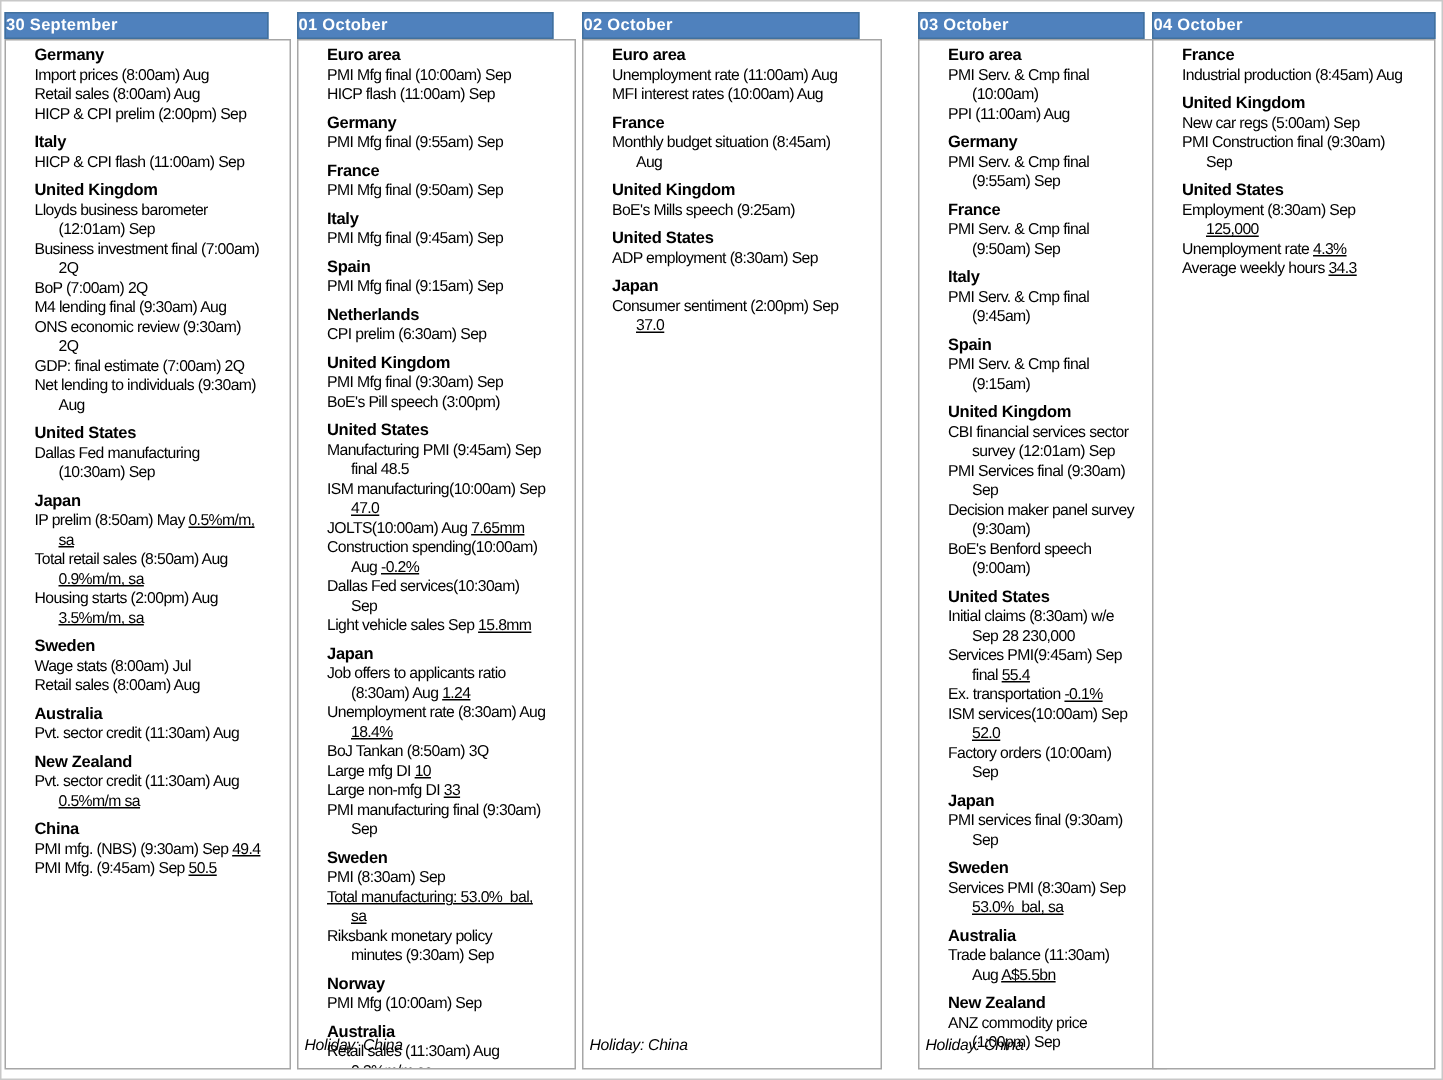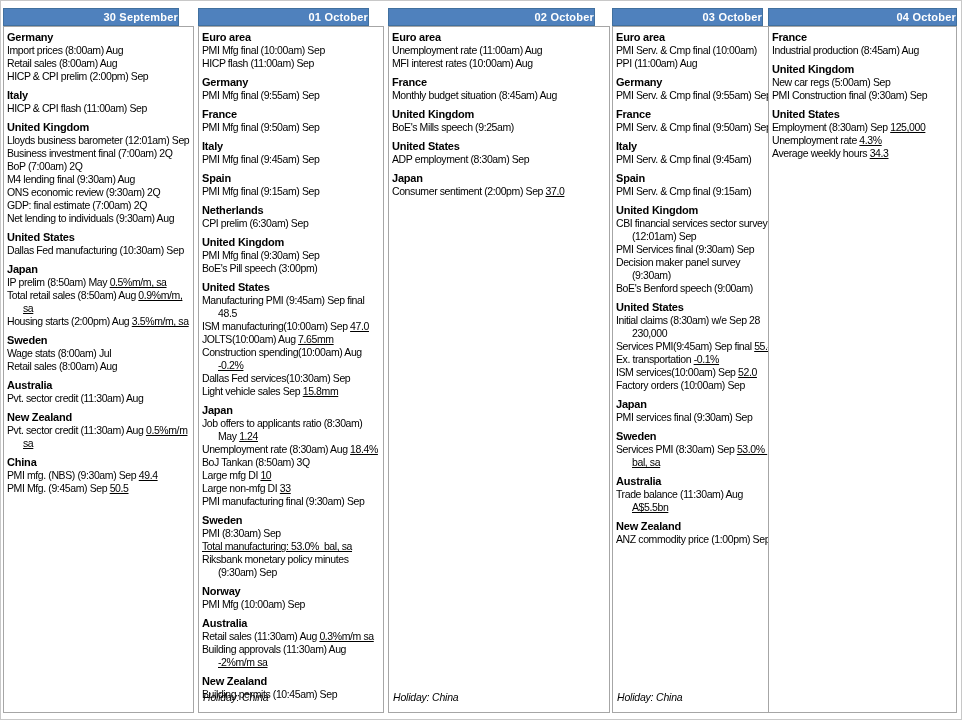--- a/index.html
+++ b/index.html
@@ -9,43 +9,43 @@
     background:#ffffff;
     border:1px solid #c8c8c8;
     box-sizing:border-box;
     font-family:"Liberation Sans", sans-serif;
     color:#000;
     overflow:hidden;
   }
   .col { position:absolute; top:7px; bottom:6px; }
   .col:nth-of-type(1) { left:2px;   width:191px; }
   .col:nth-of-type(2) { left:197px; width:186px; }
-  .col:nth-of-type(3) { left:387px; width:222px; }
+  .col:nth-of-type(3) { left:387px; width:200px; }
   .col:nth-of-type(4) { left:611px; width:166px; }
   .col:nth-of-type(5) { left:767px; width:189px; }
   .col-header {
     height:18px;
     background:#4F81BD;
     border:1px solid #41709E;
     box-sizing:border-box;
     color:#ffffff;
     font-weight:bold;
     font-size:11px;
     line-height:16px;
-    text-align:right;
+    text-align:left;
     letter-spacing:0.2px;
   }
   .col:nth-of-type(-n+4) .col-header { width:calc(100% - 15px); }
   .col-body {
     position:absolute;
     top:18px; left:0; right:0; bottom:0;
     border:1px solid #a6a6a6;
     background:#ffffff;
     box-sizing:border-box;
-    padding:4px 3px;
+    padding:4px 19px;
     overflow:hidden;
   }
   .group { margin-top:6px; }
   .group:first-child { margin-top:0; }
   .country {
     font-size:11px;
     font-weight:bold;
     line-height:13px;
     letter-spacing:-0.2px;
     white-space:nowrap;
@@ -160,21 +160,21 @@
           <div class="country">United States</div>
           <div class="event"><span>Manufacturing PMI (9:45am) Sep final 48.5</span><span class="u"></span></div>
           <div class="event"><span>ISM manufacturing(10:00am) Sep </span><span class="u">47.0</span></div>
           <div class="event"><span>JOLTS(10:00am) Aug </span><span class="u">7.65mm</span></div>
           <div class="event"><span>Construction spending(10:00am) Aug </span><span class="u">-0.2%</span></div>
           <div class="event"><span>Dallas Fed services(10:30am) Sep</span><span class="u"></span></div>
           <div class="event"><span>Light vehicle sales Sep </span><span class="u">15.8mm</span></div>
         </div>
         <div class="group">
           <div class="country">Japan</div>
-          <div class="event"><span>Job offers to applicants ratio (8:30am) May </span><span class="u">1.24</span></div>
+          <div class="event"><span>Job offers to applicants ratio (8:30am) Aug </span><span class="u">1.24</span></div>
           <div class="event"><span>Unemployment rate (8:30am) Aug </span><span class="u">18.4%</span></div>
           <div class="event"><span>BoJ Tankan (8:50am) 3Q</span><span class="u"></span></div>
           <div class="event"><span>Large mfg DI </span><span class="u">10</span></div>
           <div class="event"><span>Large non-mfg DI </span><span class="u">33</span></div>
           <div class="event"><span>PMI manufacturing final (9:30am) Sep</span><span class="u"></span></div>
         </div>
         <div class="group">
           <div class="country">Sweden</div>
           <div class="event"><span>PMI (8:30am) Sep</span><span class="u"></span></div>
           <div class="event"><span></span><span class="u">Total manufacturing: 53.0%&nbsp; bal, sa</span></div>

